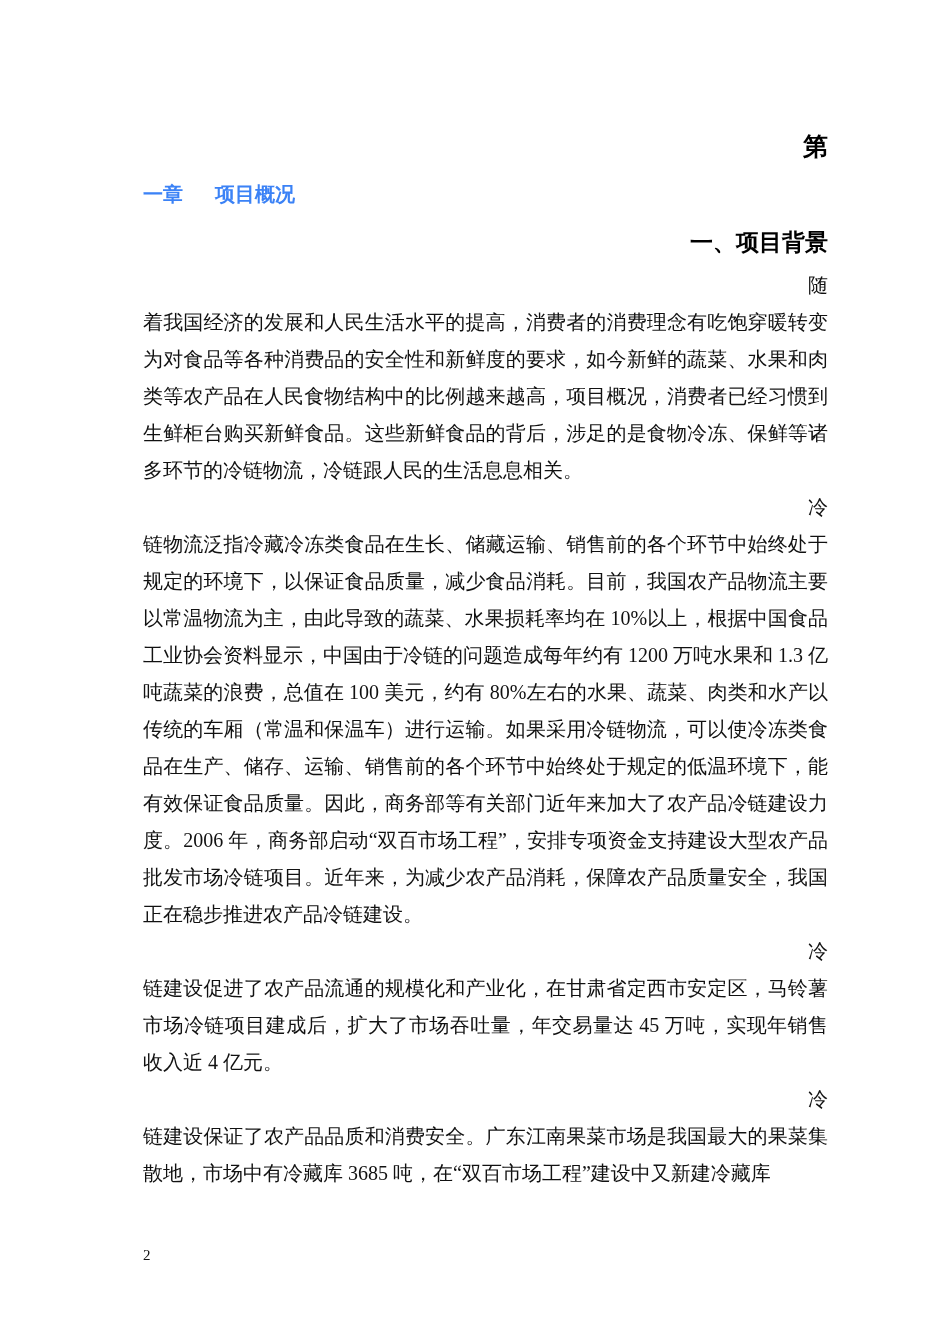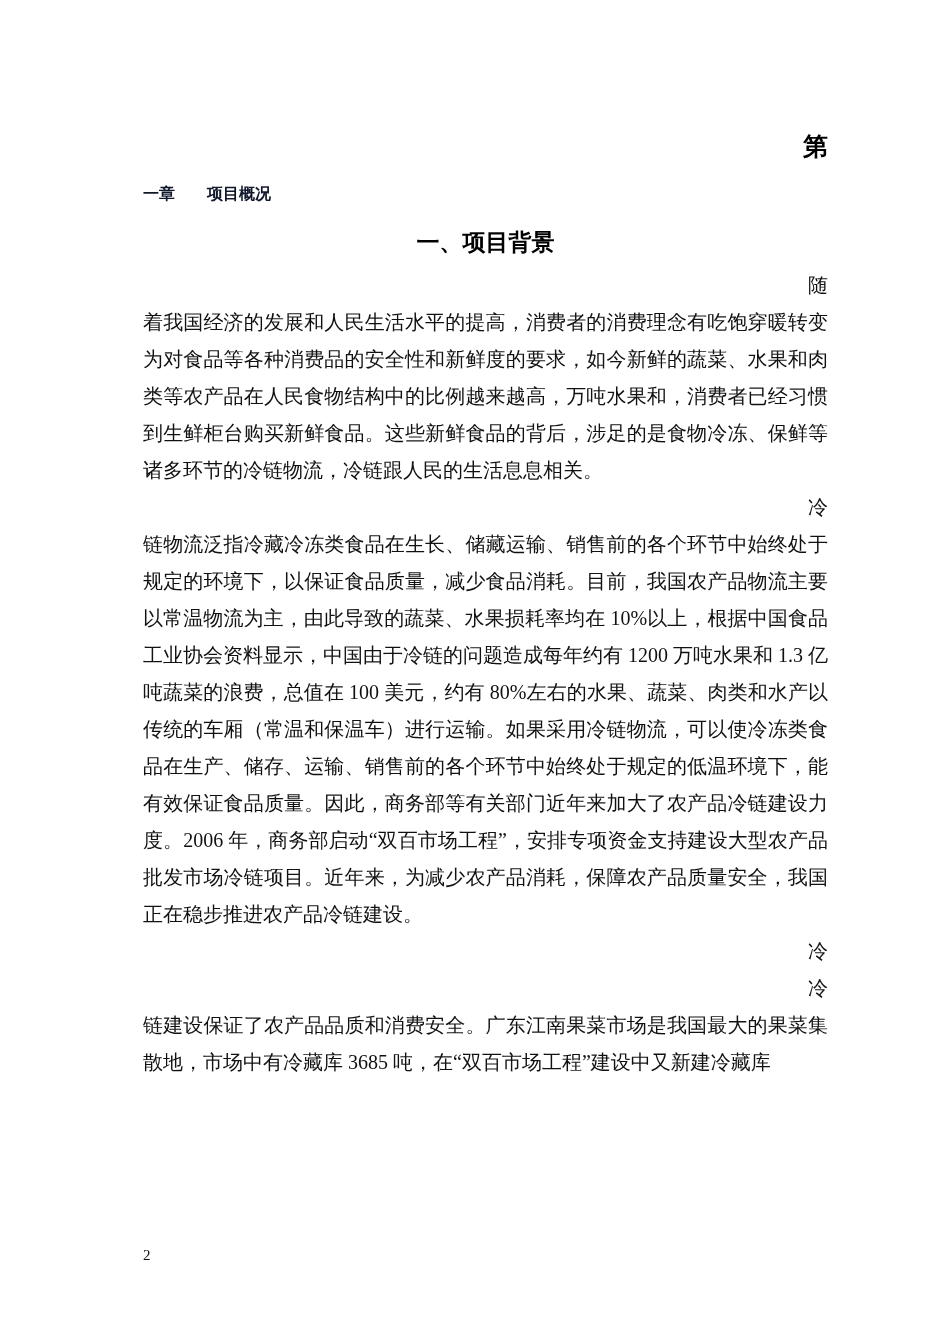--- a/index.html
+++ b/index.html
@@ -26,34 +26,34 @@
     font-family: "Liberation Sans", sans-serif;
     font-weight: bold;
     font-size: 25px;
     line-height: 48px;
     text-align: right;
     color: #000000;
   }
   .h1-row {
     font-family: "Liberation Sans", sans-serif;
     font-weight: bold;
-    font-size: 16px;
+    font-size: 20px;
     line-height: 48px;
     text-align: left;
-    color: #0f172a;
+    color: #3b82f6;
   }
   .h1-row .chapter-title {
     margin-left: 32px;
   }
   .h2-row {
     font-family: "Liberation Sans", sans-serif;
     font-weight: bold;
     font-size: 23px;
     line-height: 49px;
-    text-align: center;
+    text-align: right;
     color: #000000;
   }
   
   .para {
     font-family: "Liberation Serif", serif;
     font-size: 20px;
     line-height: 37px;
     color: #111111;
   }
   .para .lead {
@@ -84,30 +84,31 @@
     <div class="h1-lead">第</div>
 
     <div class="h1-row">
       <span>一章</span><span class="chapter-title">项目概况</span>
     </div>
 
     <div class="h2-row">一、项目背景</div>
 
     <div class="para">
       <span class="lead">随</span>
-      <span class="body">着我国经济的发展和人民生活水平的提高，消费者的消费理念有吃饱穿暖转变为对食品等各种消费品的安全性和新鲜度的要求，如今新鲜的蔬菜、水果和肉类等农产品在人民食物结构中的比例越来越高，万吨水果和，消费者已经习惯到生鲜柜台购买新鲜食品。这些新鲜食品的背后，涉足的是食物冷冻、保鲜等诸多环节的冷链物流，冷链跟人民的生活息息相关。</span>
+      <span class="body">着我国经济的发展和人民生活水平的提高，消费者的消费理念有吃饱穿暖转变为对食品等各种消费品的安全性和新鲜度的要求，如今新鲜的蔬菜、水果和肉类等农产品在人民食物结构中的比例越来越高，项目概况，消费者已经习惯到生鲜柜台购买新鲜食品。这些新鲜食品的背后，涉足的是食物冷冻、保鲜等诸多环节的冷链物流，冷链跟人民的生活息息相关。</span>
     </div>
 
     <div class="para">
       <span class="lead">冷</span>
       <span class="body">链物流泛指冷藏冷冻类食品在生长、储藏运输、销售前的各个环节中始终处于规定的环境下，以保证食品质量，减少食品消耗。目前，我国农产品物流主要以常温物流为主，由此导致的蔬菜、水果损耗率均在 10%以上，根据中国食品工业协会资料显示，中国由于冷链的问题造成每年约有 1200 万吨水果和 1.3 亿吨蔬菜的浪费，总值在 100 美元，约有 80%左右的水果、蔬菜、肉类和水产以传统的车厢（常温和保温车）进行运输。如果采用冷链物流，可以使冷冻类食品在生产、储存、运输、销售前的各个环节中始终处于规定的低温环境下，能有效保证食品质量。因此，商务部等有关部门近年来加大了农产品冷链建设力度。2006 年，商务部启动“双百市场工程”，安排专项资金支持建设大型农产品批发市场冷链项目。近年来，为减少农产品消耗，保障农产品质量安全，我国正在稳步推进农产品冷链建设。</span>
     </div>
 
     <div class="para">
       <span class="lead">冷</span>
+      <span class="body">链建设促进了农产品流通的规模化和产业化，在甘肃省定西市安定区，马铃薯市场冷链项目建成后，扩大了市场吞吐量，年交易量达 45 万吨，实现年销售收入近 4 亿元。</span>
     </div>
 
     <div class="para">
       <span class="lead">冷</span>
       <span class="body">链建设保证了农产品品质和消费安全。广东江南果菜市场是我国最大的果菜集散地，市场中有冷藏库 3685 吨，在“双百市场工程”建设中又新建冷藏库</span>
     </div>
 
   </div>
 
   <div class="page-number">2</div>

